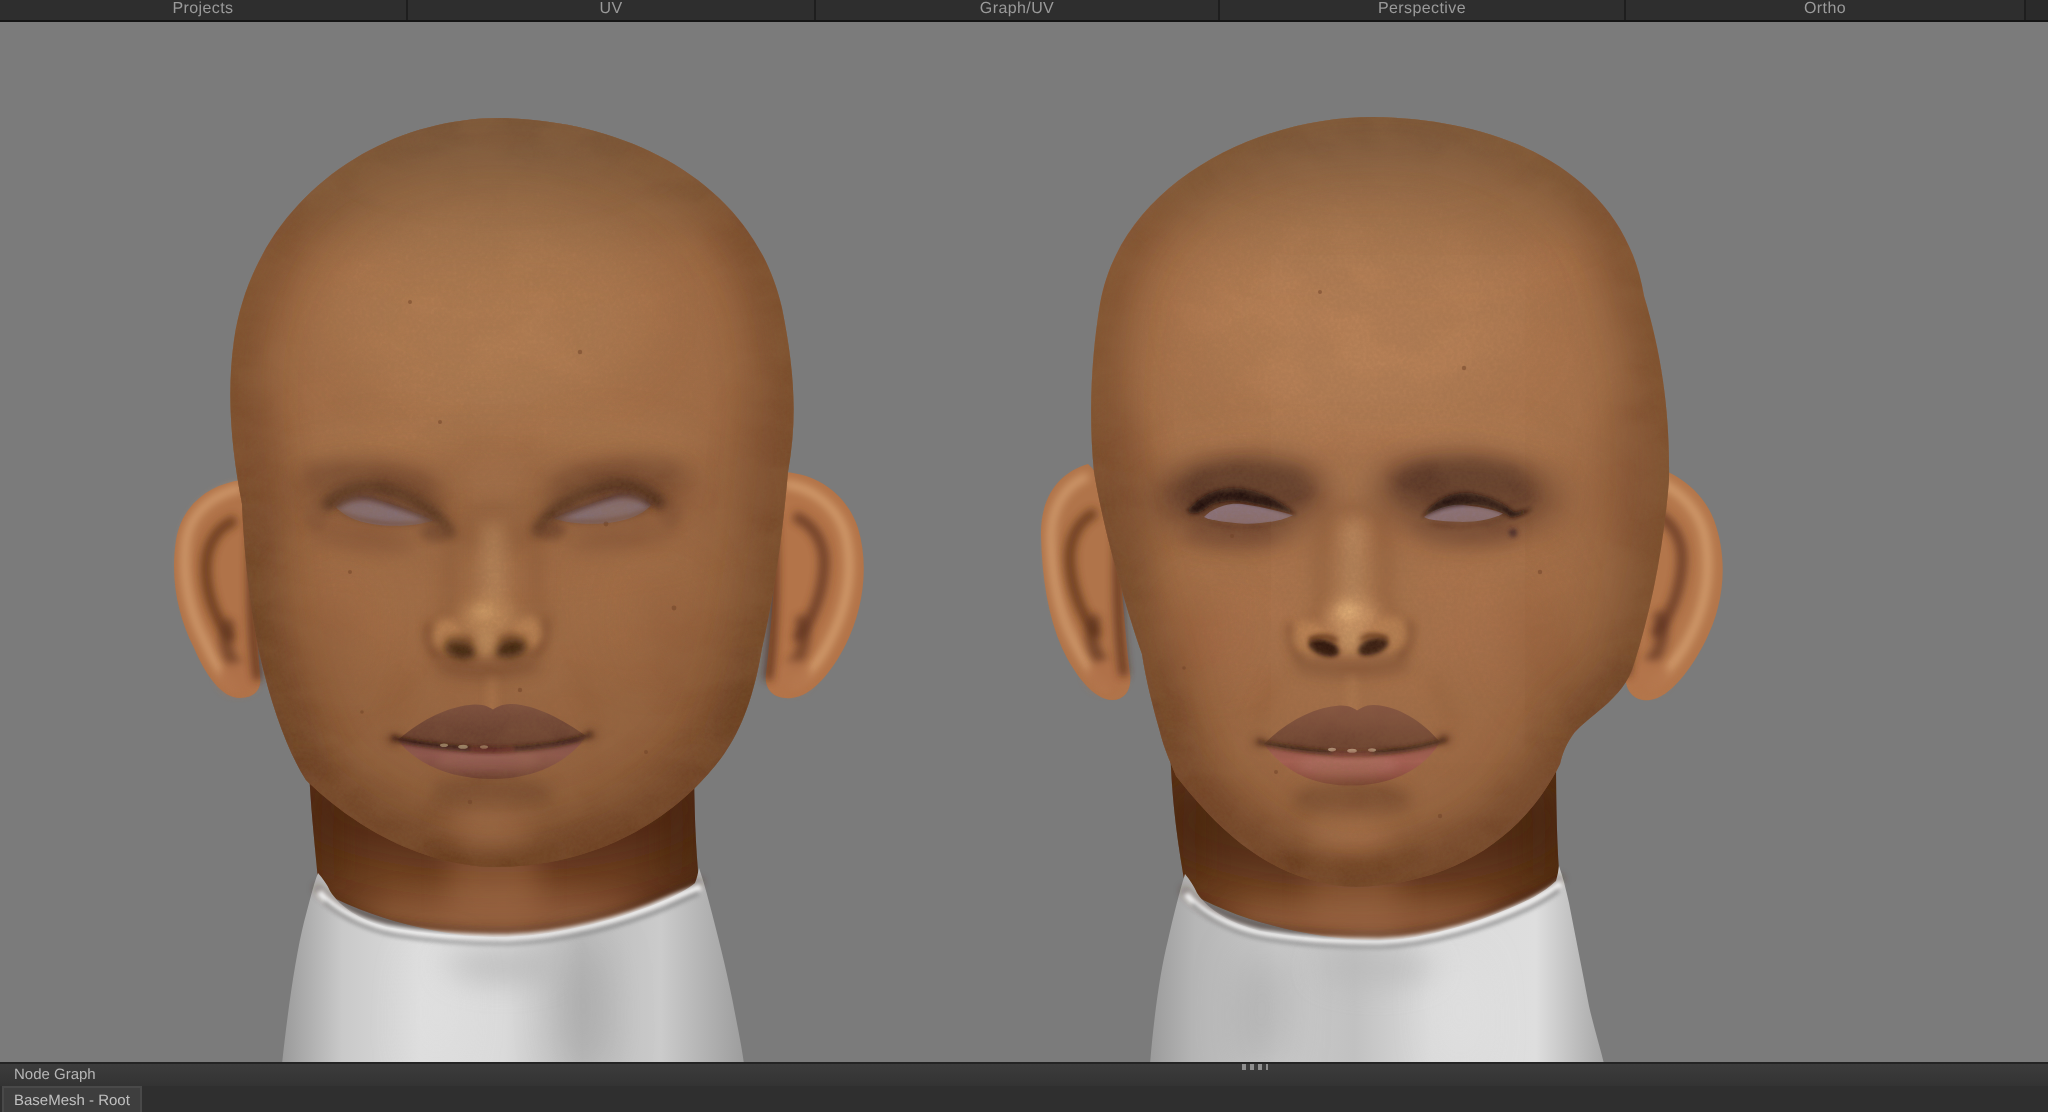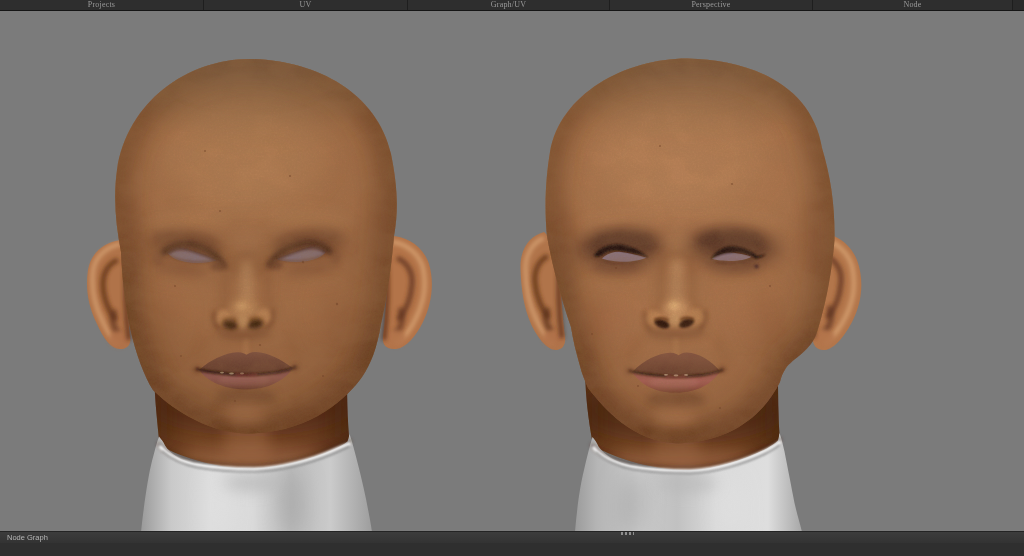--- a/index.html
+++ b/index.html
@@ -6,21 +6,21 @@
   .app{position:relative;width:1024px;height:556px;overflow:hidden;
        background:#7b7b7b;font-family:"Liberation Sans",sans-serif;
        -webkit-font-smoothing:antialiased;}
   
   .tabbar{position:absolute;top:0;left:0;width:1024px;height:11px;
           background:#2e2e2e;border-bottom:1px solid #151515;box-sizing:border-box;
           display:flex;z-index:5;}
   .tab{position:relative;height:10px;display:flex;align-items:center;justify-content:center;
        color:#9a9a9a;font-size:8px;line-height:10px;letter-spacing:.2px;
        border-right:1px solid #1e1e1e;box-sizing:border-box;background:#2e2e2e;}
-  .tab span{transform:translateY(-0.5px);font-family:Liberation Serif, serif;} 
+  .tab span{transform:translateY(-0.5px);} 
   .tab-stub{flex:1;border-right:none;background:#2a2a2a;}
   
   .viewport{position:absolute;top:11px;left:0;width:1024px;height:520px;
             background:#7b7b7b;overflow:hidden;}
   .head-svg{position:absolute;display:block;}
   
   .bottom{position:absolute;left:0;top:531px;width:1024px;height:25px;background:#2f2f2f;}
   .ng-header{position:absolute;top:0;left:0;width:1024px;height:12px;
              background:linear-gradient(#3c3c3c,#333333);
              border-top:1px solid #242424;box-sizing:border-box;
@@ -47,21 +47,21 @@
     <div class="tab" style="width:204px">
         <span>UV</span>
       </div>
     <div class="tab" style="width:202px">
         <span>Graph/UV</span>
       </div>
     <div class="tab" style="width:203px">
         <span>Perspective</span>
       </div>
     <div class="tab" style="width:200px">
-        <span>Node</span>
+        <span>Ortho</span>
       </div>
     <div class="tab tab-stub"></div>
   </div>
 
   <div class="viewport">
     <svg class="head-svg" style="left:85px;top:45px" width="350" height="476" viewBox="0 0 350 476" aria-label="left head bust">
       <defs>
         <radialGradient id="Lskin" cx="0.46" cy="0.30" r="0.78">
           <stop offset="0" stop-color="#ac7850"></stop>
           <stop offset="0.5" stop-color="#a26d47"></stop>
@@ -576,16 +576,21 @@
         <ellipse cx="168" cy="428" rx="30" ry="9" fill="#b8b8b8" opacity="0.65" filter="url(#Rb7)"></ellipse>
         <path d="M208 424 C 209 442 210 460 211 476" fill="none" stroke="#e6e6e6" stroke-width="14" filter="url(#Rb12)" opacity="0.55"></path>
       </g>
     </svg>
   </div>
 
   <div class="bottom">
     <div class="ng-header">
       <span class="ng-title">Node Graph</span>
     </div>
+    <div class="ng-body">
+      <div class="ng-tab">
+        <span>BaseMesh - Root</span>
+      </div>
+    </div>
   </div>
   <div class="grip"></div>
 
 </div>
 
 </body></html>

